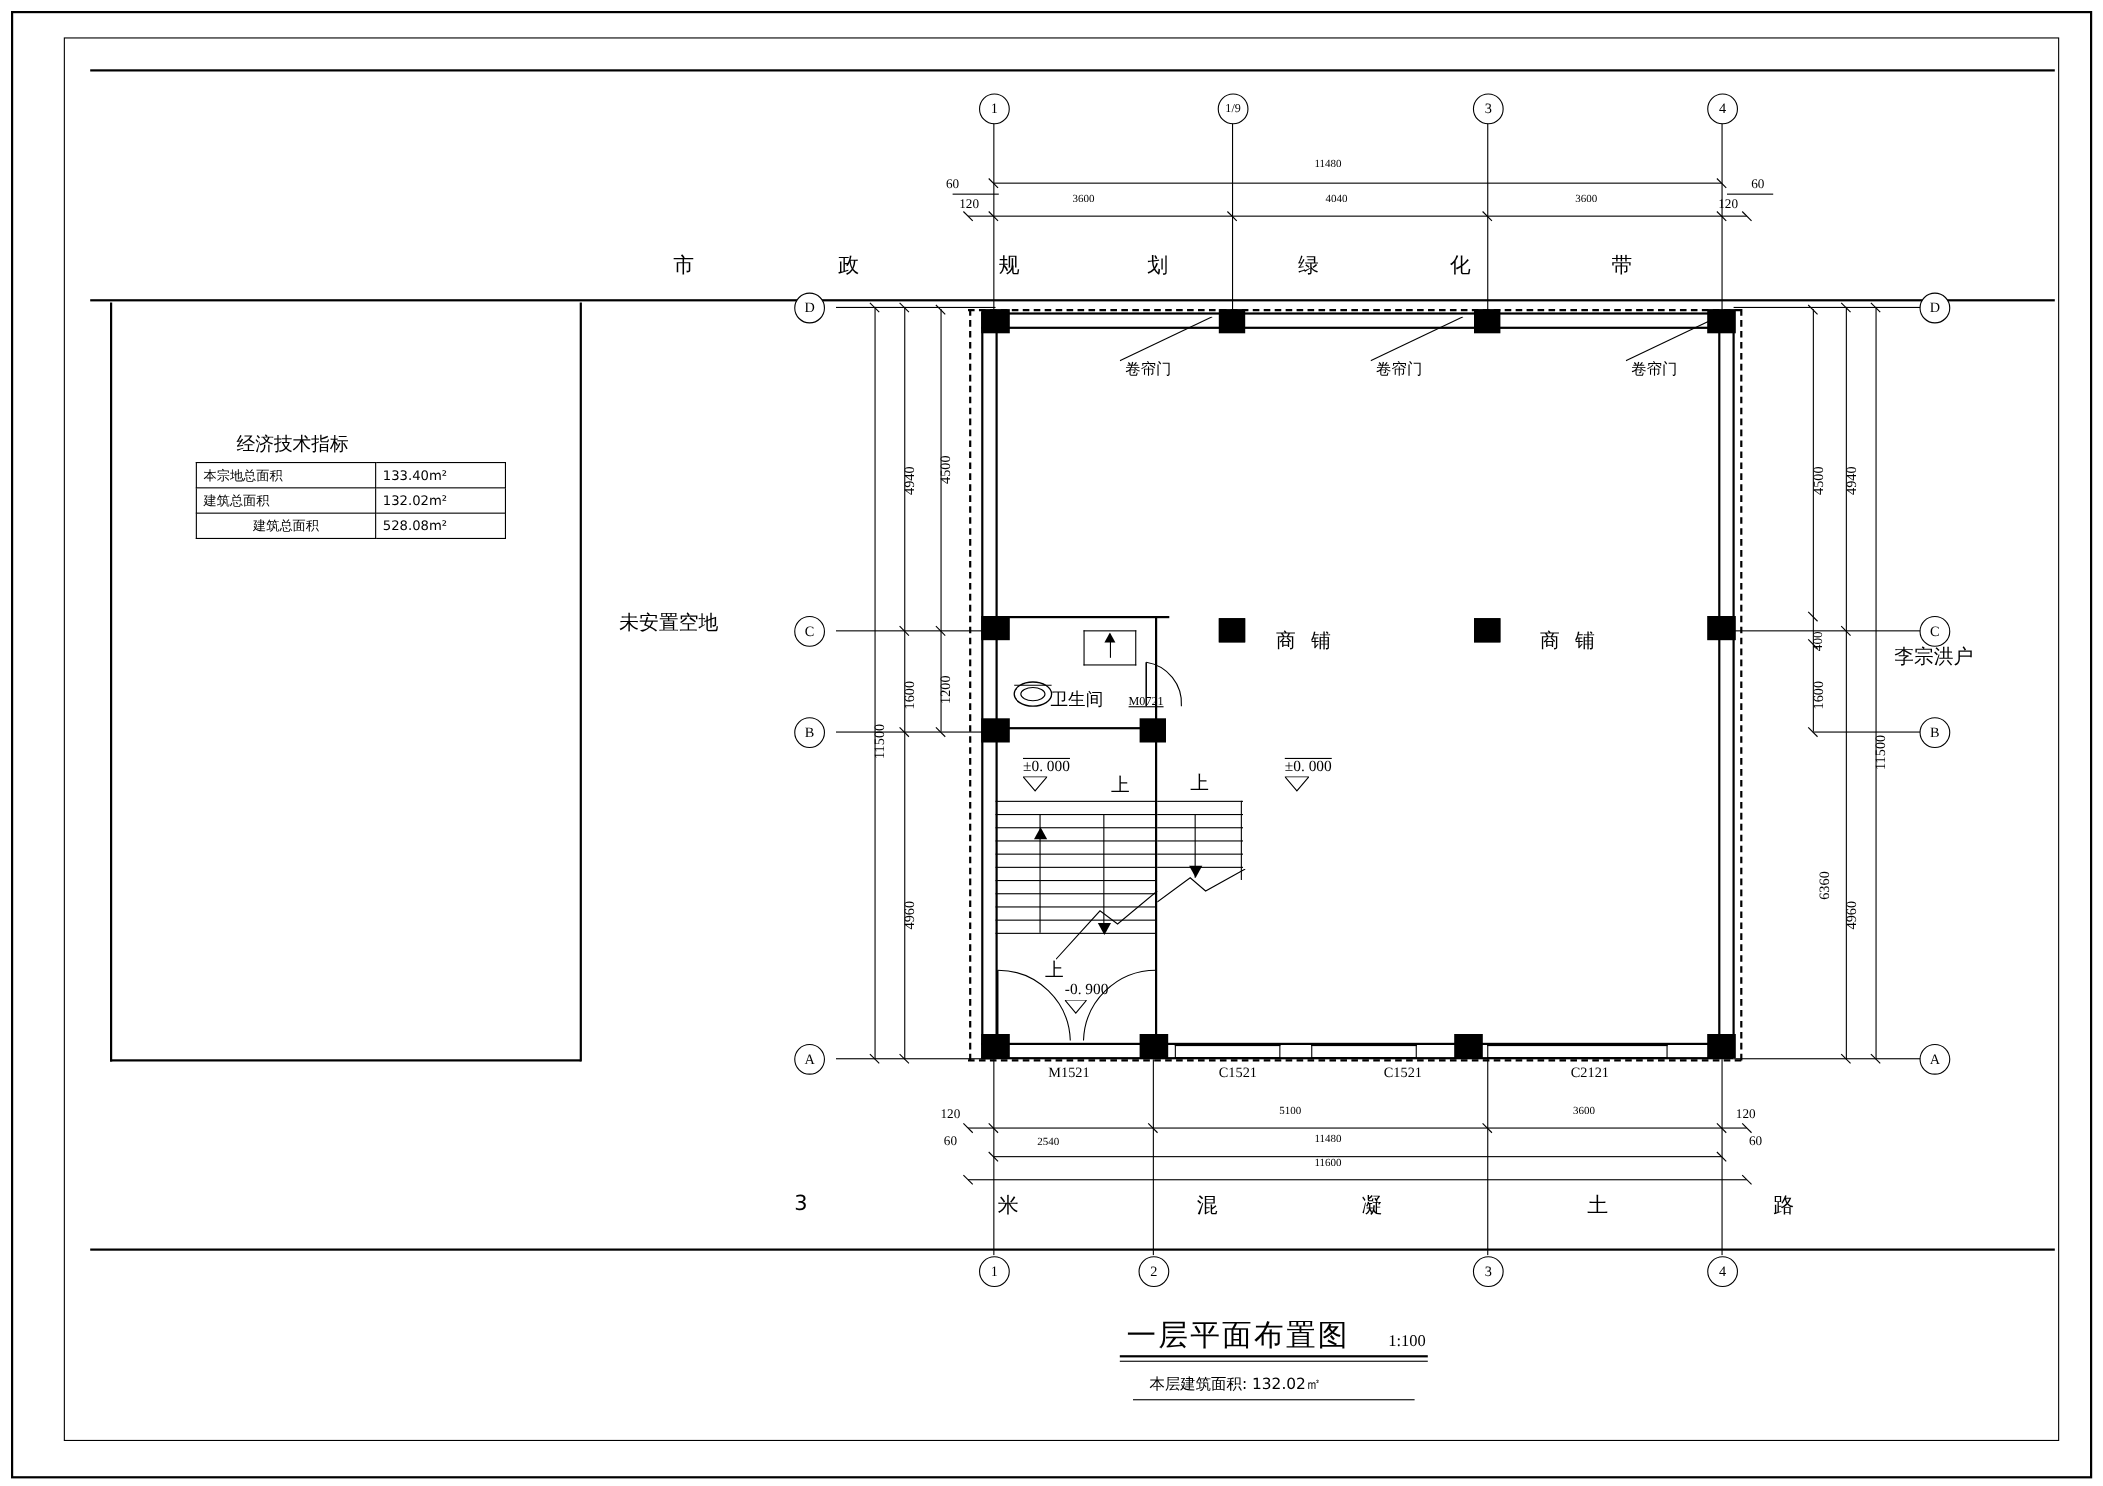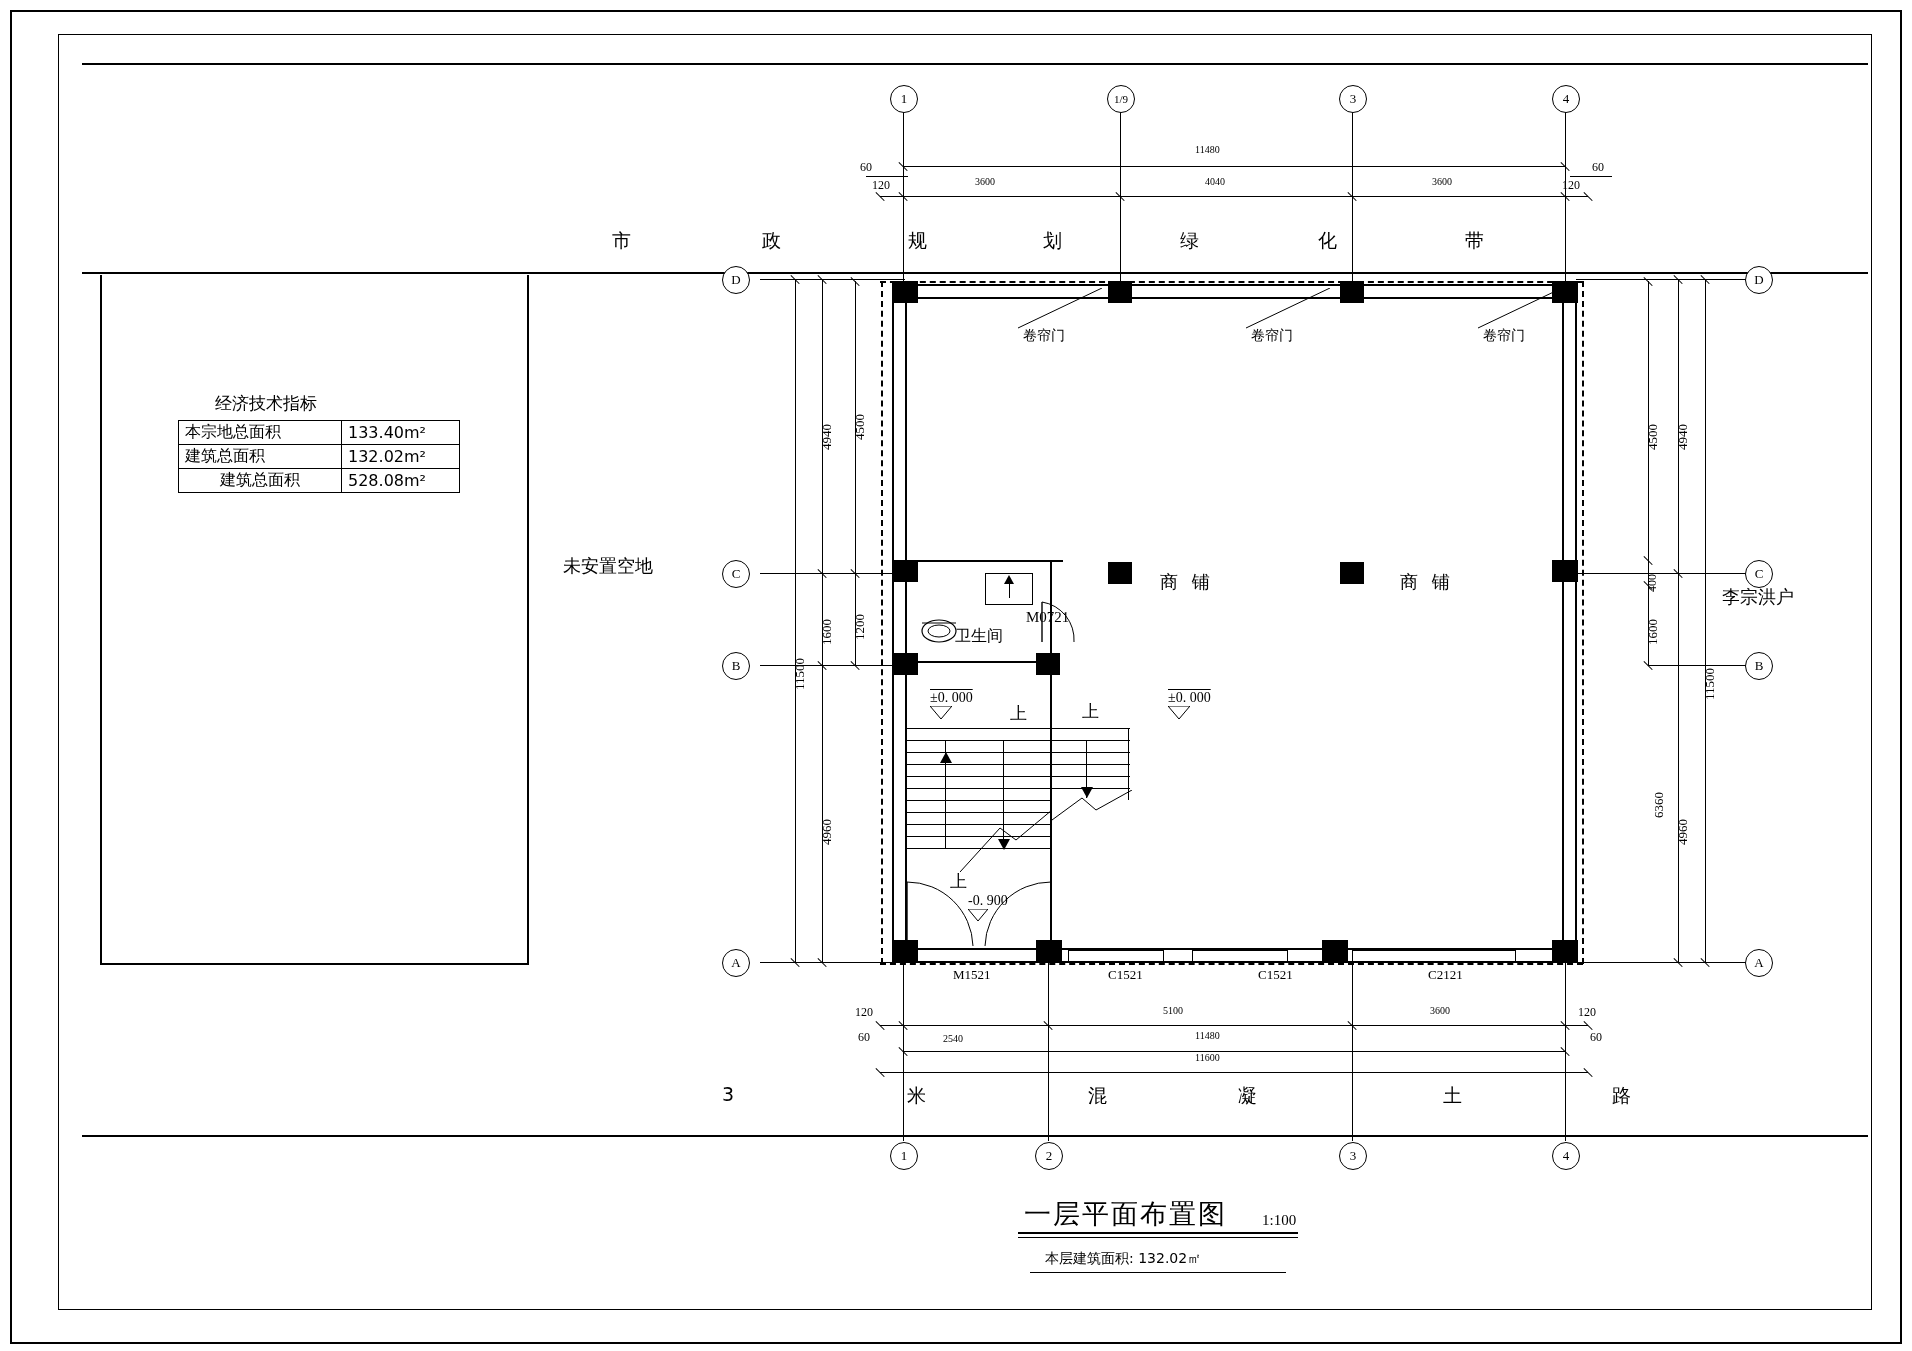--- a/index.html
+++ b/index.html
@@ -19,21 +19,21 @@
   
   .dim{position:absolute;font-size:10px;white-space:nowrap;font-family:"Liberation Serif", serif;}
   .dimv{position:absolute;font-size:13px;white-space:nowrap;font-family:"Liberation Serif", serif;
         transform-origin:0 0;}
   
   .tick{position:absolute;width:12px;height:1.2px;background:#000;transform:rotate(45deg);}
   
   .col{position:absolute;background:#000;}
   
   #econ-table{position:absolute;border-collapse:collapse;font-size:14px;}
-  #econ-table td{border:1px solid #000;padding:1px 6px;height:20px;font-family:"DejaVu Sans", sans-serif;font-size:16px;}
+  #econ-table td{border:1px solid #000;padding:1px 6px;height:20px;font-family:"DejaVu Sans", sans-serif;font-size:12px;}
   .dash-h{position:absolute;height:0;border-top:2px dashed #000;}
   .dash-v{position:absolute;width:0;border-left:2px dashed #000;}
   .stairline{position:absolute;height:1px;background:#000;}
   .title-main{position:absolute;font-size:27px;font-family:"DejaVu Sans", sans-serif;letter-spacing:2px;}
   .title-scale{position:absolute;font-size:15px;font-family:"Liberation Serif", serif;}
   .sub-note{position:absolute;font-size:14px;font-family:"DejaVu Sans", sans-serif;}
 </style>
 </head>
 <body>
 
@@ -238,21 +238,21 @@
   <div class="txt cn" style="left:1023px;top:327px;font-size:14px;">卷帘门</div>
   <svg class="abs" style="left:1246px;top:288px;width:86px;height:42px;">
       <line x1="84" y1="0" x2="0" y2="40" stroke="#000" stroke-width="1"></line>
     </svg>
   <div class="txt cn" style="left:1251px;top:327px;font-size:14px;">卷帘门</div>
   <svg class="abs" style="left:1478px;top:288px;width:86px;height:42px;">
       <line x1="84" y1="0" x2="0" y2="40" stroke="#000" stroke-width="1"></line>
     </svg>
   <div class="txt cn" style="left:1483px;top:327px;font-size:14px;">卷帘门</div>
 
-  <div class="txt" style="left:1026px;top:609px;font-size:15px;">M0721</div>
+  <div class="txt" style="left:1026px;top:632px;font-size:11px;text-decoration:underline;">M0721</div>
   <div class="txt" style="left:953px;top:967px;font-size:13px;">M1521</div>
   <div class="txt" style="left:1108px;top:967px;font-size:13px;">C1521</div>
   <div class="txt" style="left:1258px;top:967px;font-size:13px;">C1521</div>
   <div class="txt" style="left:1428px;top:967px;font-size:13px;">C2121</div>
 
   <div class="ln" style="left:903px;top:110px;width:1px;height:172px;"></div>
   <div class="ln" style="left:1120px;top:110px;width:1px;height:172px;"></div>
   <div class="ln" style="left:1352px;top:110px;width:1px;height:172px;"></div>
   <div class="ln" style="left:1565px;top:110px;width:1px;height:172px;"></div>
 

